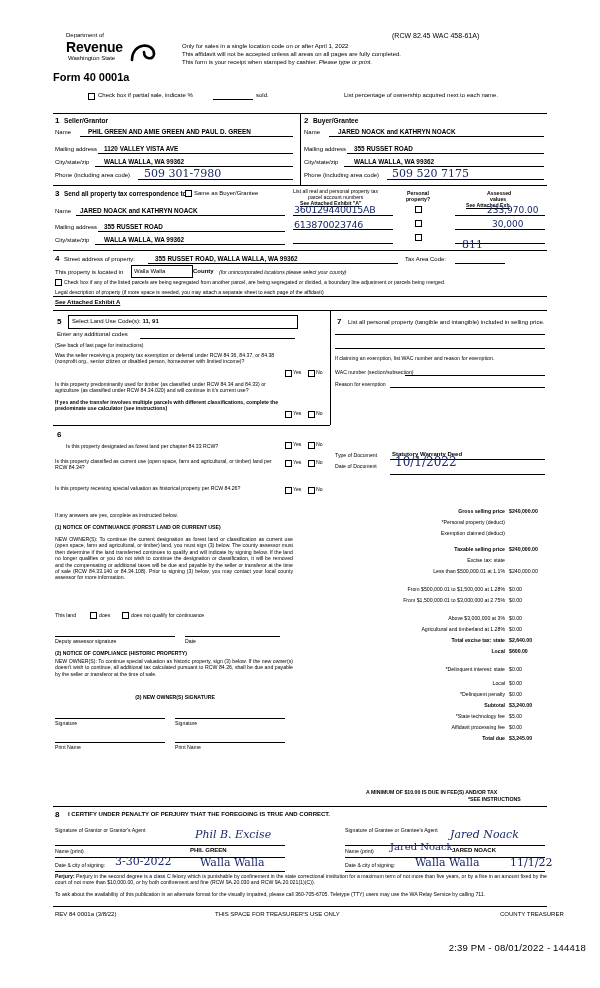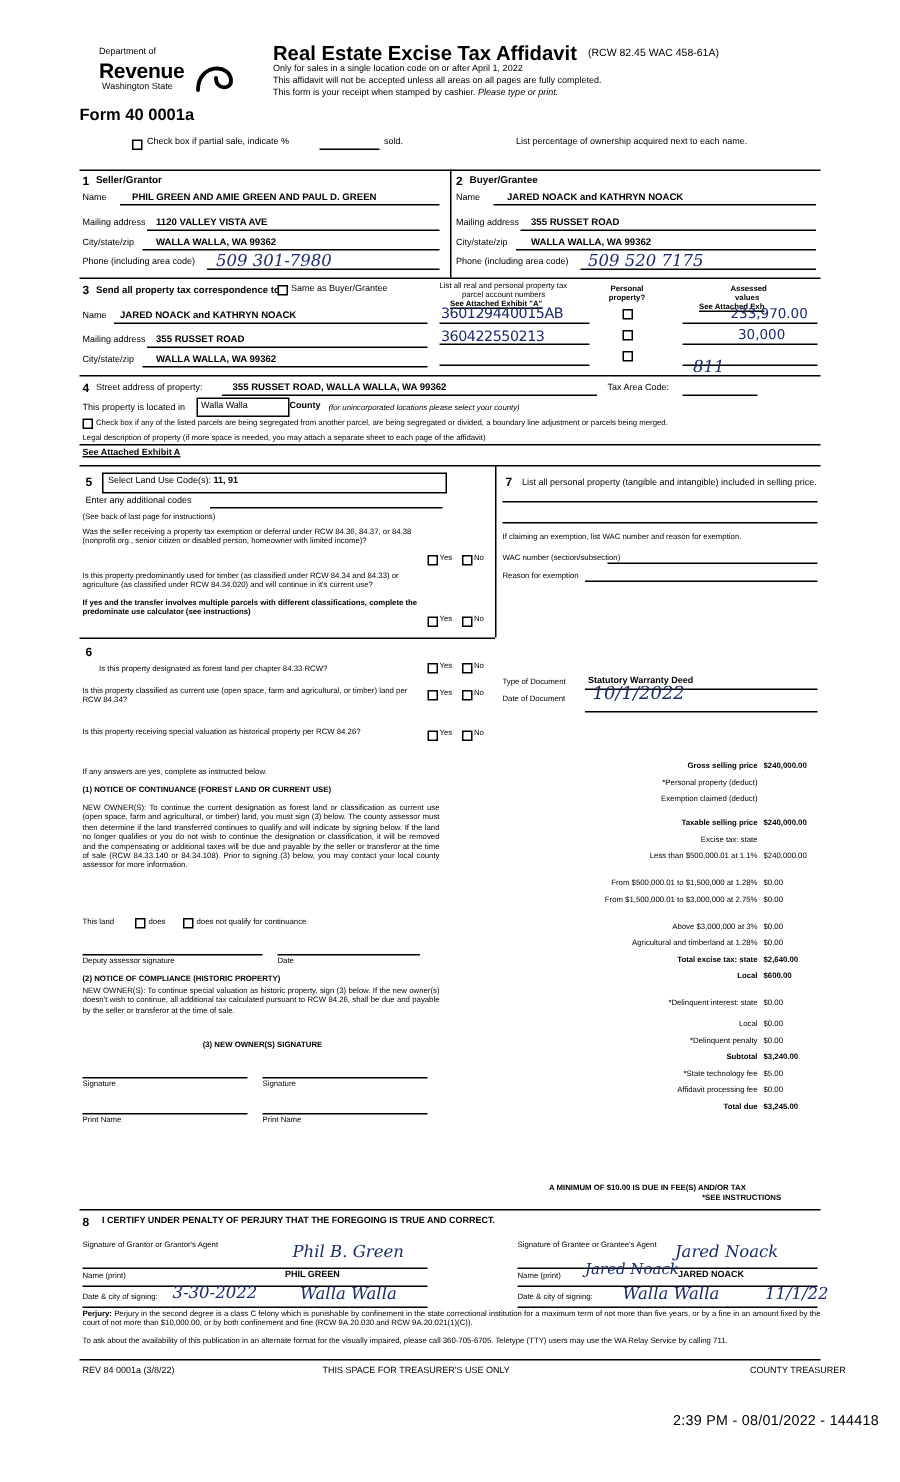--- a/index.html
+++ b/index.html
@@ -8,21 +8,21 @@
   .sheet{position:absolute;left:0;top:0;width:600px;height:930px;background:#fff;}
   .tiny{font-size:5.2px;line-height:6.4px;}
   .xs{font-size:6px;line-height:7.2px;}
   .bold{font-weight:bold;}
   .ital{font-style:italic;}
   .ul{text-decoration:underline;}
   .abs{position:absolute;}
   .line{position:absolute;background:#000;}
   .box{position:absolute;border:1px solid #000;}
   .chk{position:absolute;width:5px;height:5px;border:1px solid #000;background:#fff;}
-  .hand{font-family:"DejaVu Serif", serif;font-style:italic;color:#1a2a6b;}
+  .hand{font-family:"DejaVu Serif", serif;color:#1a2a6b;}
   .handb{font-family:"DejaVu Sans", sans-serif;color:#1a2a6b;}
   .sig{font-family:"DejaVu Serif", serif;font-style:italic;color:#1a2a6b;font-size:11px;}
   .footerbar{position:absolute;left:0;top:930px;width:600px;height:58px;background:#fff;}
   .ts{position:absolute;right:14px;top:942px;font-size:9.5px;color:#000;letter-spacing:.2px;}
   .dept{position:absolute;}
 </style>
 </head>
 <body>
 
 <div class="page">
@@ -37,21 +37,20 @@
       </div>
       <div class="abs" style="left:10px;top:25px;font-size:6px;">
         <span>Washington State</span>
       </div>
 
       <svg class="abs" style="left:70px;top:4px;" width="30" height="30" viewBox="0 0 30 30">
         <path d="M4 26 C 4 8, 26 8, 26 20 C 26 26, 16 26, 16 18" stroke="#000" stroke-width="2.6" fill="none" stroke-linecap="round"></path>
       </svg>
     </div>
 
-    <div class="abs bold" style="left:182px;top:28px;font-size:13.5px;">Real Estate Excise Tax Affidavit</div>
     <div class="abs" style="left:392px;top:32px;font-size:7px;">(RCW 82.45 WAC 458-61A)</div>
     <div class="abs xs" style="left:182px;top:43px;">Only for sales in a single location code on or after April 1, 2022</div>
     <div class="abs xs" style="left:182px;top:51px;">This affidavit will not be accepted unless all areas on all pages are fully completed.</div>
     <div class="abs xs" style="left:182px;top:59px;">
       <span>This form is your receipt when stamped by cashier.</span>
       <span class="ital">Please type or print.</span>
     </div>
     <div class="abs bold" style="left:53px;top:71px;font-size:11px;">Form 40 0001a</div>
 
     <div class="chk" style="left:88px;top:93px;"></div>
@@ -123,21 +122,21 @@
     <div class="abs" style="left:104px;top:223px;font-size:6.4px;font-weight:bold;">355 RUSSET ROAD</div>
 
     <div class="abs xs" style="left:55px;top:237px;">City/state/zip</div>
     <div class="line" style="left:95px;top:244px;width:190px;height:1px;"></div>
     <div class="abs" style="left:104px;top:236px;font-size:6.4px;font-weight:bold;">WALLA WALLA, WA 99362</div>
 
     <div class="line" style="left:293px;top:215px;width:100px;height:1px;"></div>
     <div class="line" style="left:293px;top:229px;width:100px;height:1px;"></div>
     <div class="line" style="left:293px;top:243px;width:100px;height:1px;"></div>
     <div class="abs handb" style="left:294px;top:204px;font-size:9.5px;letter-spacing:-.3px;">360129440015AB</div>
-    <div class="abs handb" style="left:294px;top:219px;font-size:9.5px;letter-spacing:-.3px;">360422550213</div>
+    <div class="abs handb" style="left:294px;top:219px;font-size:9.5px;letter-spacing:-.3px;">613870023746</div>
 
     <div class="chk" style="left:415px;top:206px;"></div>
     <div class="chk" style="left:415px;top:220px;"></div>
     <div class="chk" style="left:415px;top:234px;"></div>
 
     <div class="line" style="left:455px;top:215px;width:90px;height:1px;"></div>
     <div class="line" style="left:455px;top:229px;width:90px;height:1px;"></div>
     <div class="line" style="left:455px;top:243px;width:90px;height:1px;"></div>
     <div class="abs handb" style="left:487px;top:205px;font-size:9px;">233,970.00</div>
     <div class="abs handb" style="left:492px;top:219px;font-size:9px;">30,000</div>
@@ -300,21 +299,21 @@
     <div class="abs tiny bold" style="left:468px;top:796px;">*SEE INSTRUCTIONS</div>
 
     <div class="line" style="left:53px;top:806px;width:494px;height:1px;"></div>
     <div class="abs bold" style="left:55px;top:810px;font-size:8px;">8</div>
     <div class="abs xs bold" style="left:68px;top:811px;">I CERTIFY UNDER PENALTY OF PERJURY THAT THE FOREGOING IS TRUE AND CORRECT.</div>
 
     <div class="abs tiny" style="left:55px;top:827px;">Signature of Grantor or Grantor's Agent</div>
     <div class="abs tiny" style="left:345px;top:827px;">Signature of Grantee or Grantee's Agent</div>
     <div class="line" style="left:55px;top:845px;width:230px;height:1px;"></div>
     <div class="line" style="left:345px;top:845px;width:200px;height:1px;"></div>
-    <div class="abs sig" style="left:195px;top:828px;">Phil B. Green</div>
+    <div class="abs sig" style="left:195px;top:828px;">Phil B. Excise</div>
     <div class="abs sig" style="left:450px;top:828px;">Jared Noack</div>
 
     <div class="abs tiny" style="left:55px;top:848px;">Name (print)</div>
     <div class="abs xs bold" style="left:190px;top:847px;">PHIL GREEN</div>
     <div class="line" style="left:55px;top:857px;width:230px;height:1px;"></div>
     <div class="abs tiny" style="left:345px;top:848px;">Name (print)</div>
     <div class="abs hand" style="left:390px;top:841px;font-size:10px;">Jared Noack</div>
     <div class="abs xs bold" style="left:452px;top:847px;">JARED NOACK</div>
     <div class="line" style="left:345px;top:857px;width:200px;height:1px;"></div>
 

